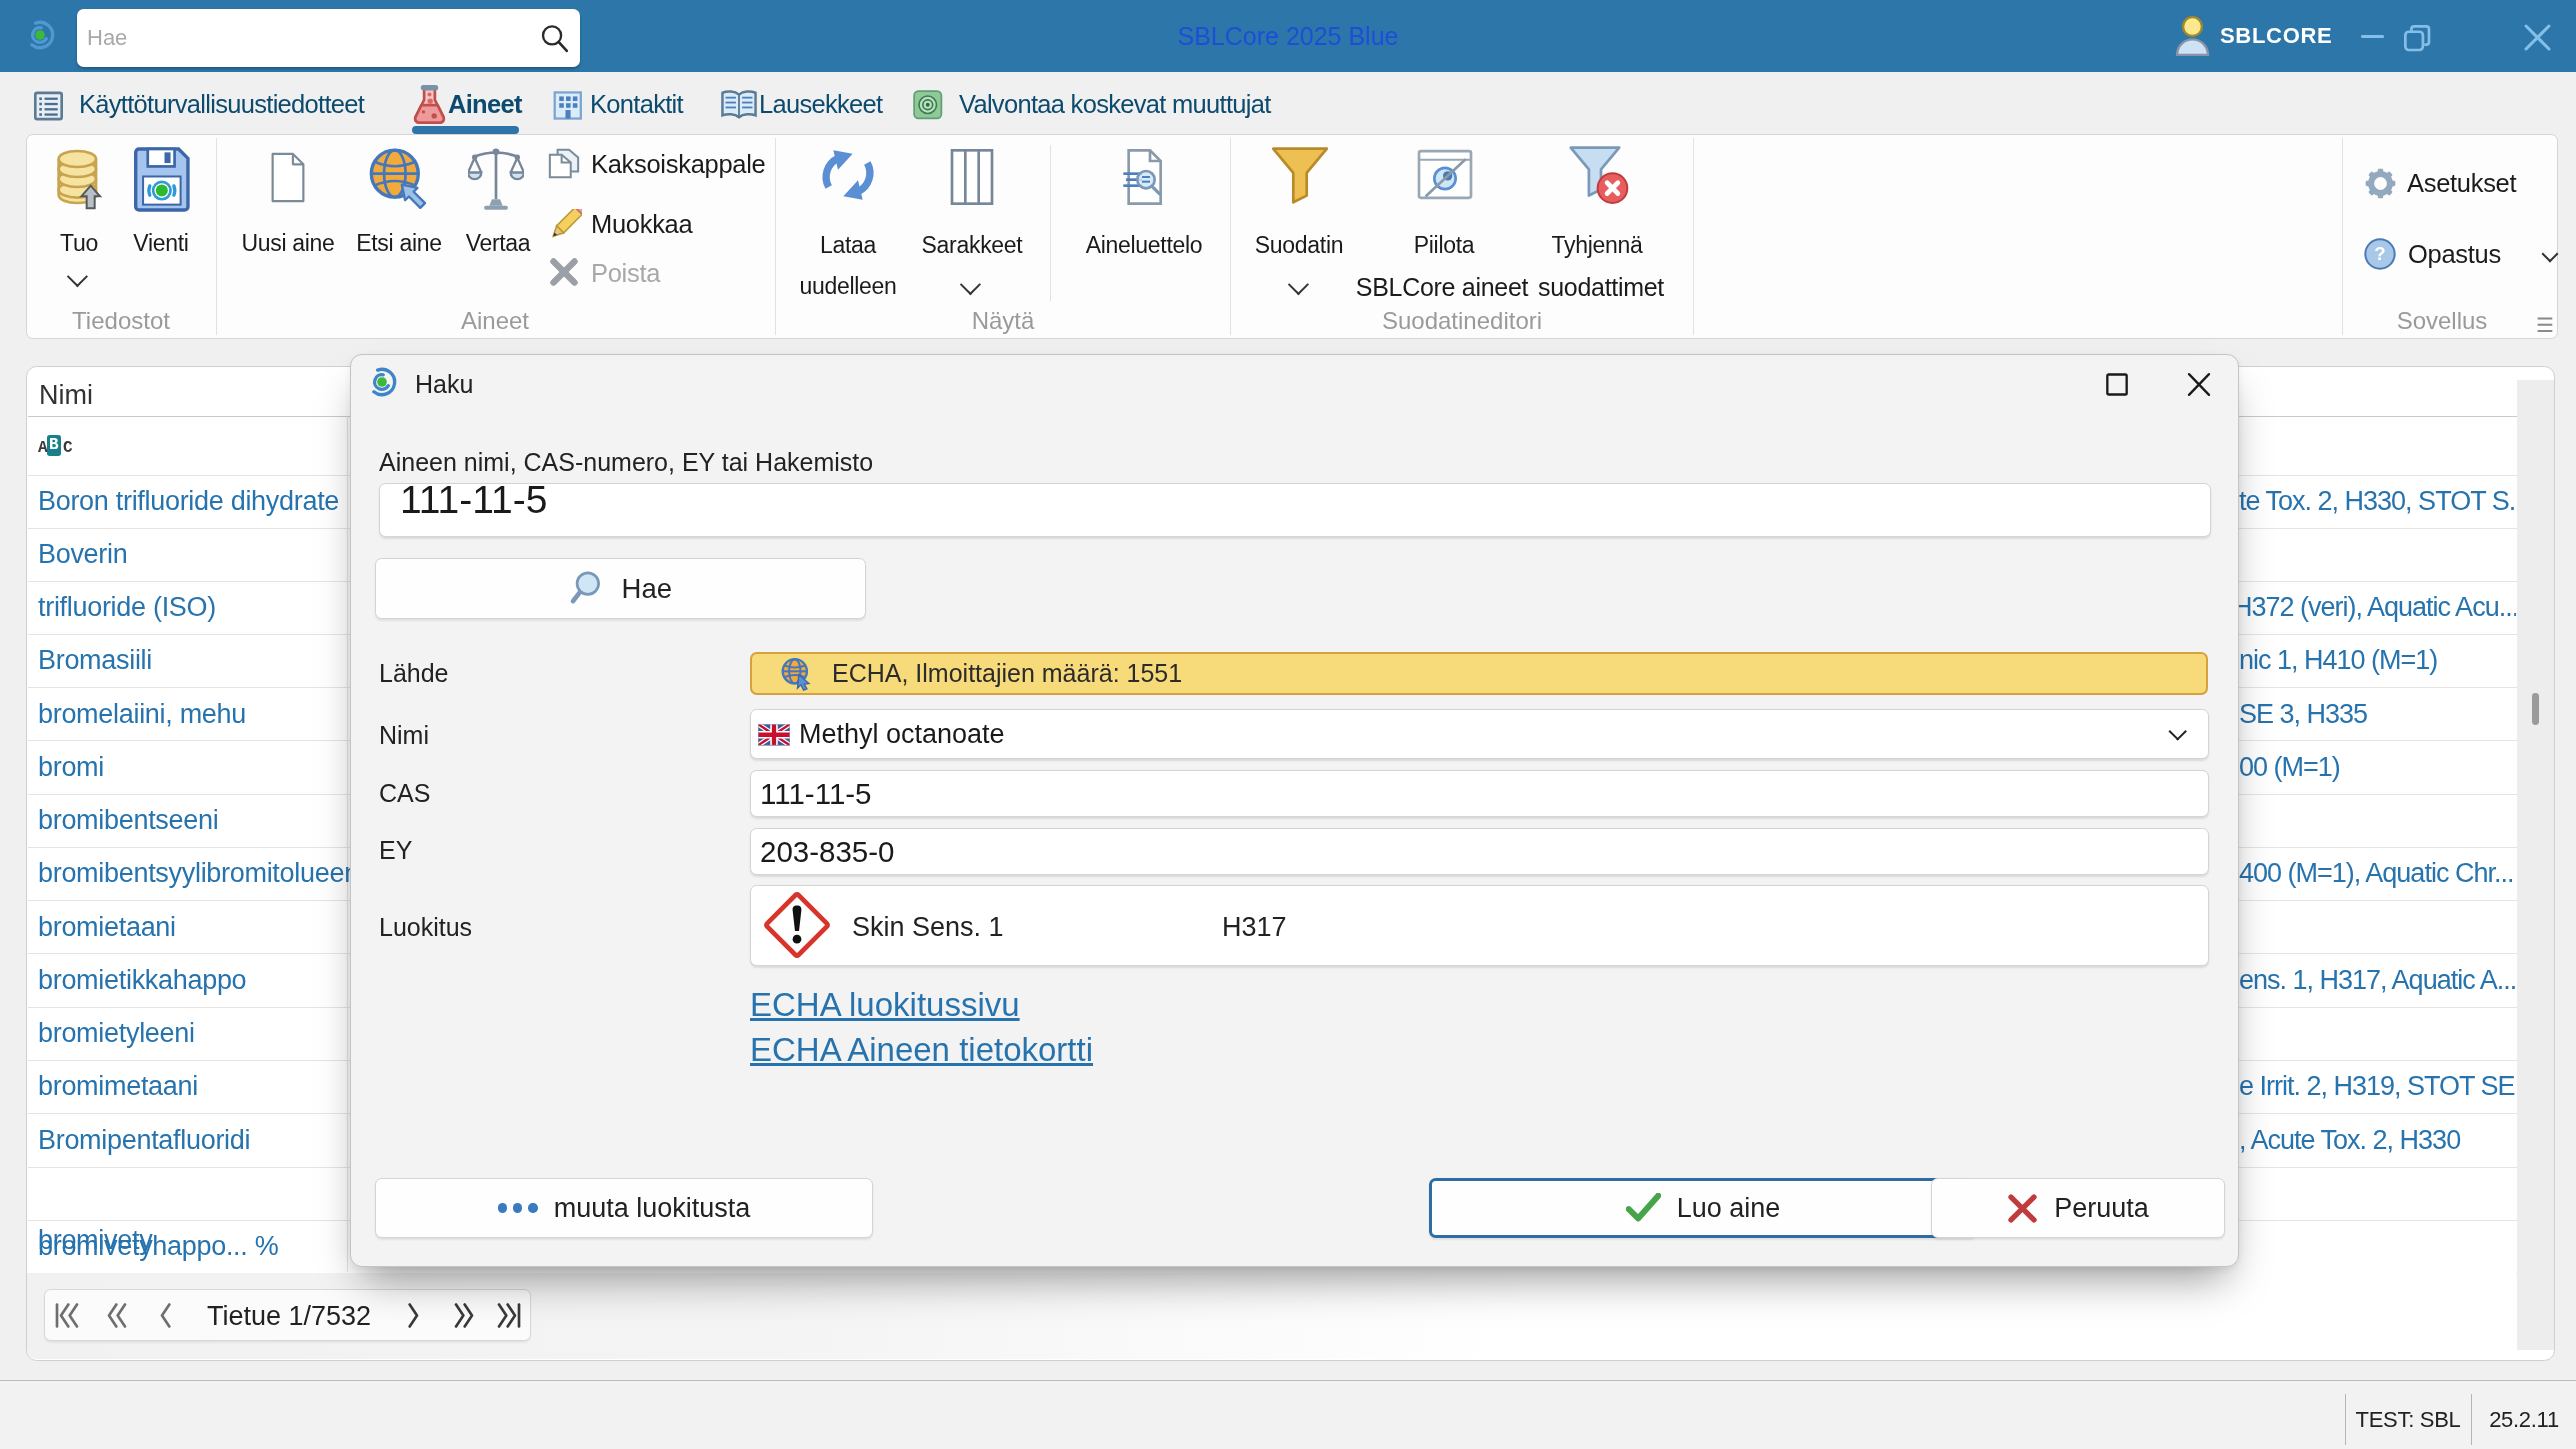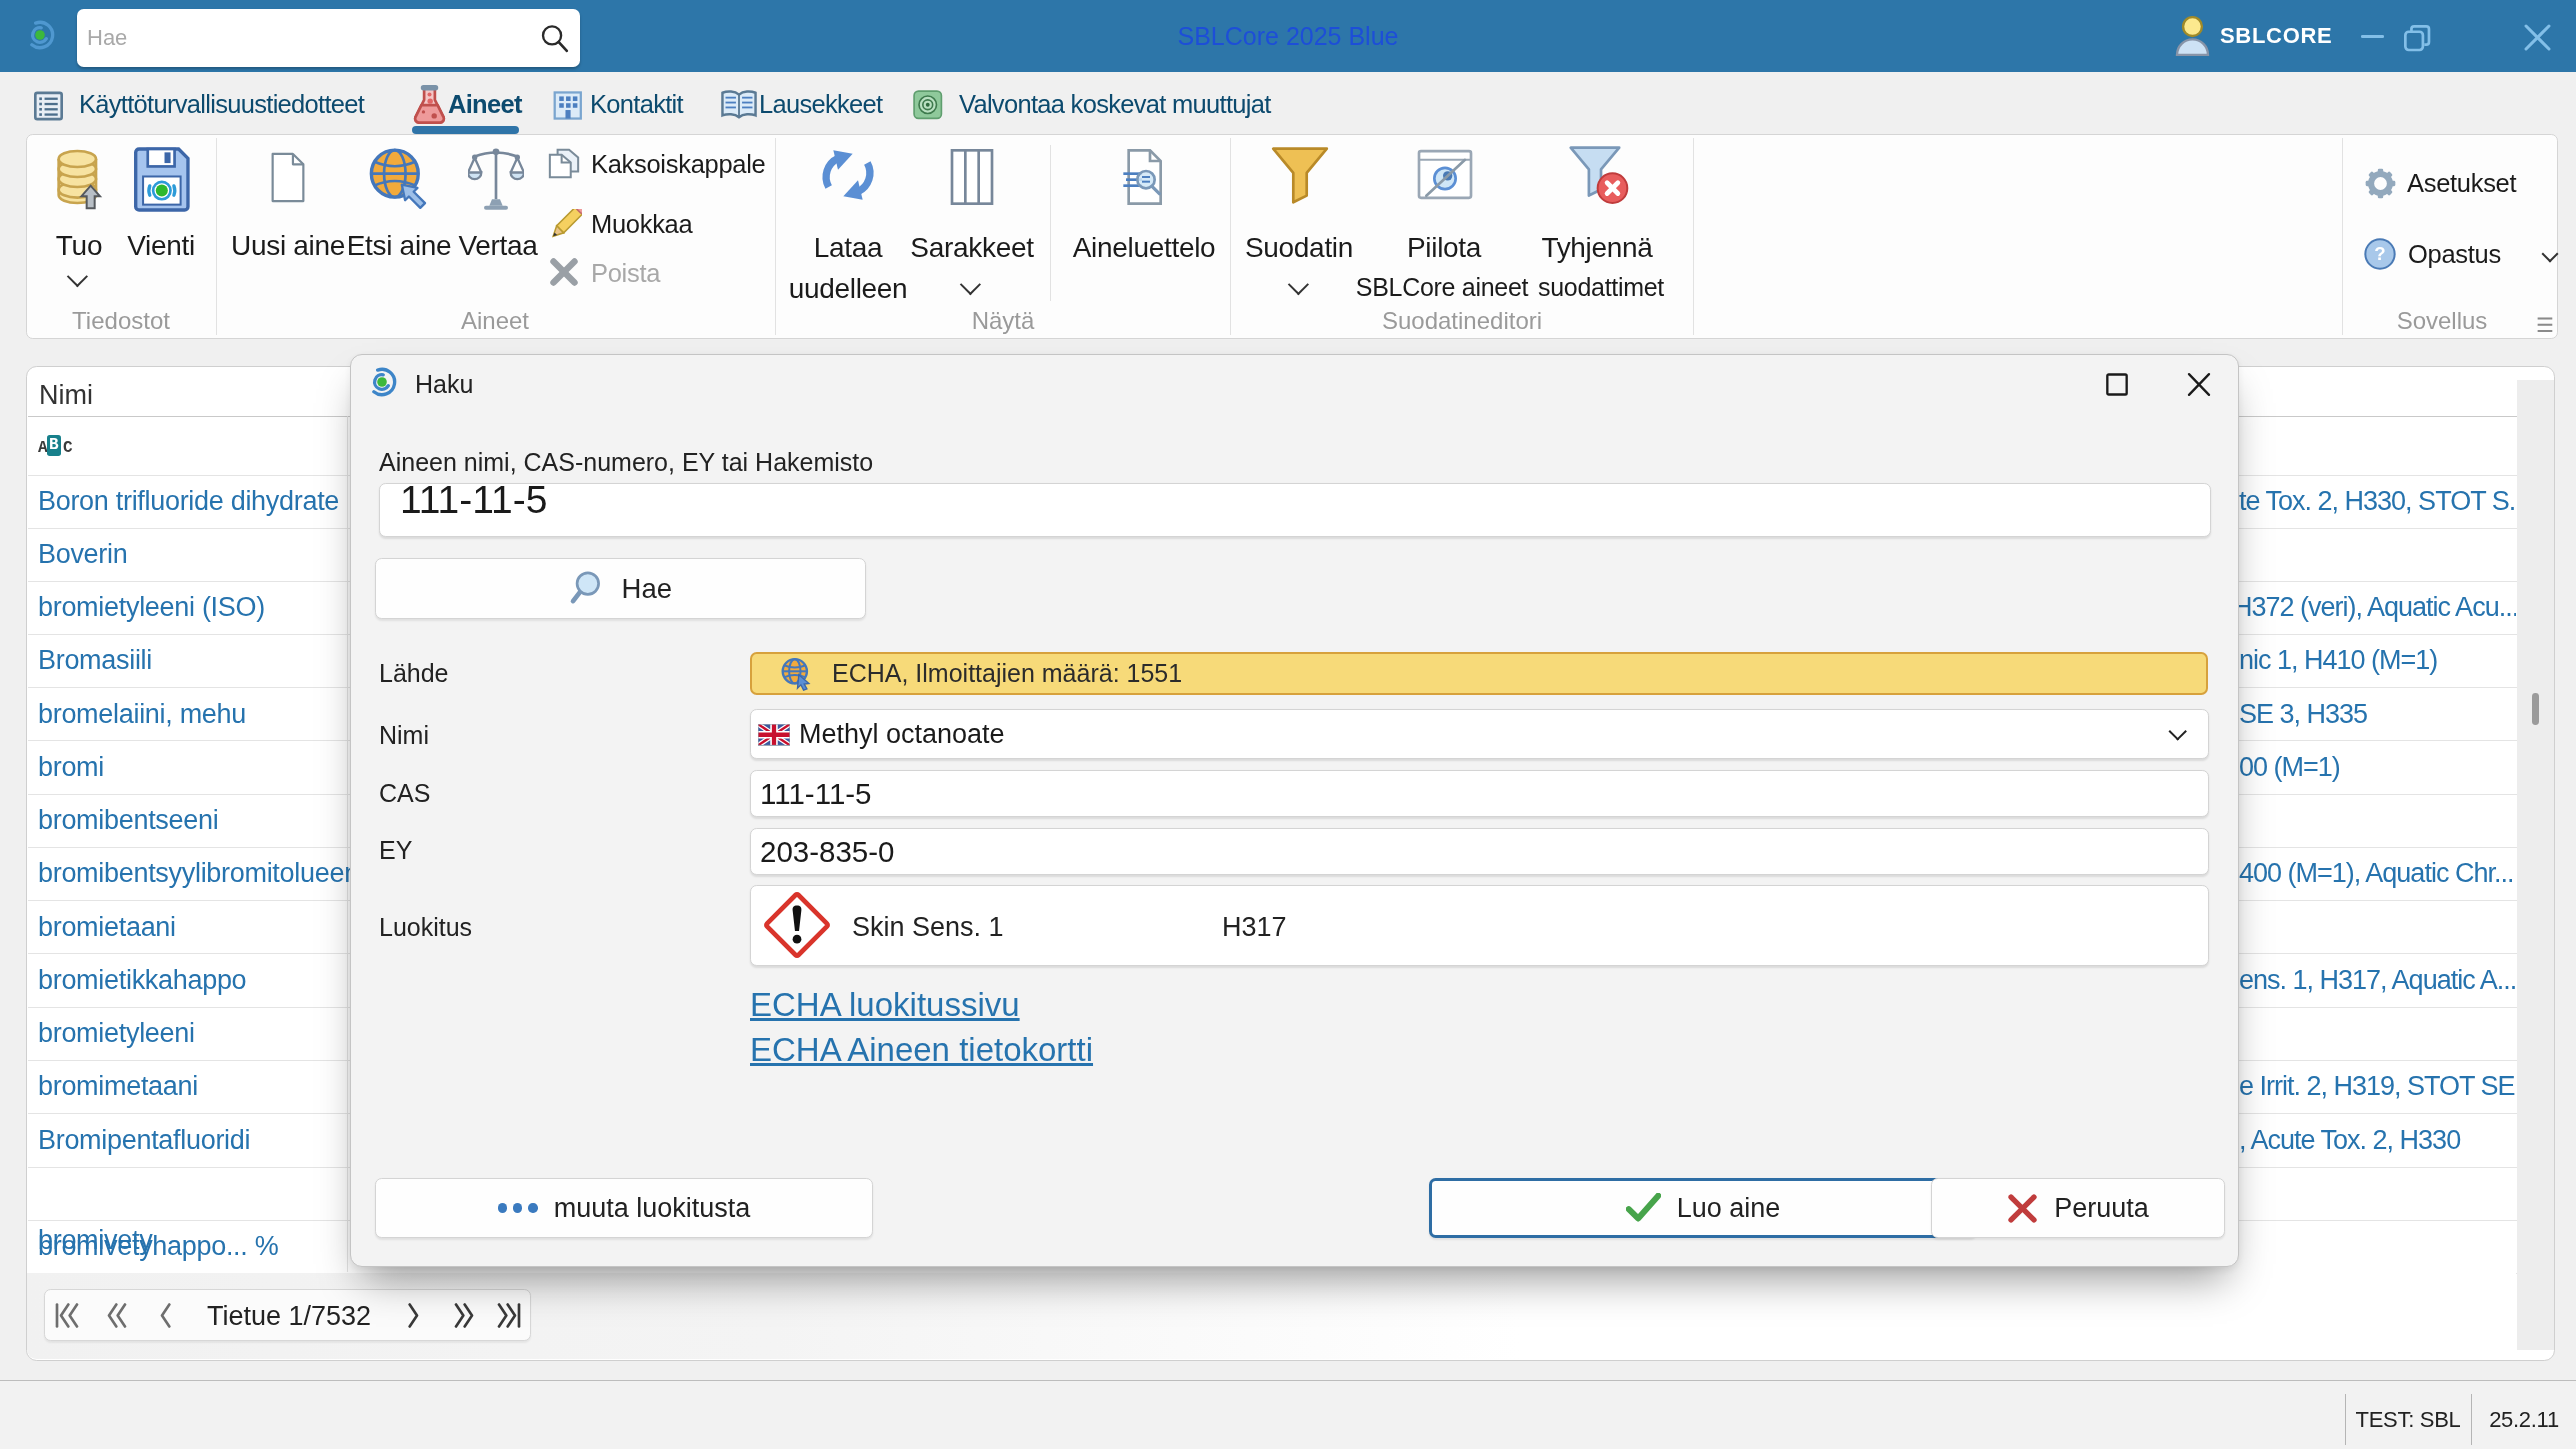--- a/index.html
+++ b/index.html
@@ -13,21 +13,21 @@
 #apptitle { left:0; top:0; width:2576px; height:72px; text-align:center; line-height:72px; font-size:25px; color:#1d4ed8; }
 #sbluser { left:2220px; top:0; height:72px; line-height:72px; font-size:22px; font-weight:bold; color:#fff; letter-spacing:0.7px;}
 
 #tabbar { left:0; top:72px; width:2576px; height:64px; background:#f0f0f0; }
 .tab { position:absolute; top:72px; height:64px; display:flex; align-items:center; font-size:25.5px; letter-spacing:-0.7px; color:#0c4a6e; }
 #tabunderline { left:412px; top:126px; width:107px; height:8px; background:#2f74a8; border-radius:4px; }
 
 #ribbon { left:25.5px; top:134px; width:2532px; height:205px; background:#fdfdfd; border:0.7px solid #d5d5d5; border-radius:6.7px; }
 .rsep { position:absolute; top:138px; width:0.7px; height:197px; background:#e2e2e2; }
 .rlabel { position:absolute; font-size:24px; color:#9a9a9a; text-align:center; transform:translate(-50%,-50%); white-space:nowrap; }
-.ritem { position:absolute; transform:translate(-50%,0); font-size:28px; letter-spacing:-0.3px; color:#1b1b1b; text-align:center; white-space:nowrap; }
+.ritem { position:absolute; transform:translate(-50%,0); font-size:23px; letter-spacing:-0.3px; color:#1b1b1b; text-align:center; white-space:nowrap; }
 .rside { position:absolute; font-size:25.5px; letter-spacing:-0.3px; color:#1b1b1b; white-space:nowrap; transform:translate(0,-50%); }
 .chev { display:inline-block; width:14.8px; height:14.8px; border-right:2.7px solid #333; border-bottom:2.7px solid #333; transform:rotate(45deg); }
 
 #tablepanel { left:25.5px; top:366px; width:2529px; height:995px; background:#fff; border:0.7px solid #cfcfcf; border-radius:10.7px; }
 .row-border { position:absolute; left:28px; width:2489px; height:0.7px; background:#e4e4e4; }
 .cellL { position:absolute; left:38px; font-size:27px; letter-spacing:-0.3px; color:#2673ae; transform:translate(0,-50%); white-space:nowrap; }
 .cellR { position:absolute; font-size:27px; letter-spacing:-1px; color:#2673ae; transform:translate(0,-50%); white-space:nowrap; }
 #nimi-h { position:absolute; left:39px; top:395px; transform:translate(0,-50%); font-size:27px; color:#333; }
 
 #dialog { left:350px; top:354px; width:1889px; height:913px; background:#f3f3f3; border:0.7px solid #c4c4c4; border-radius:12px; box-shadow:0 23px 40px -12px rgba(0,0,0,.40), 0 2.7px 6.7px rgba(0,0,0,.06); }
@@ -346,21 +346,21 @@
 <div class="row-border" style="top:953px"></div>
 <div class="row-border" style="top:1007px"></div>
 <div class="row-border" style="top:1060px"></div>
 <div class="row-border" style="top:1113px"></div>
 <div class="row-border" style="top:1167px"></div>
 <div class="row-border" style="top:1220px"></div>
 <div class="row-border" style="top:1273px"></div>
 <div class="abs" style="left:347px;top:416px;width:0.7px;height:856px;background:#e4e4e4"></div>
 <div class="cellL" style="top:501px">Boron trifluoride dihydrate</div>
 <div class="cellL" style="top:554px">Boverin</div>
-<div class="cellL" style="top:607px">bromietyleeni (ISO)</div>
+<div class="cellL" style="top:607px">trifluoride (ISO)</div>
 <div class="cellL" style="top:660px">Bromasiili</div>
 <div class="cellL" style="top:714px">bromelaiini, mehu</div>
 <div class="cellL" style="top:767px">bromi</div>
 <div class="cellL" style="top:820px">bromibentseeni</div>
 <div class="cellL" style="top:873px">bromibentsyylibromitolueeni,</div>
 <div class="cellL" style="top:927px">bromietaani</div>
 <div class="cellL" style="top:980px">bromietikkahappo</div>
 <div class="cellL" style="top:1033px">bromietyleeni</div>
 <div class="cellL" style="top:1086px">bromimetaani</div>
 <div class="cellL" style="top:1140px">Bromipentafluoridi</div>

